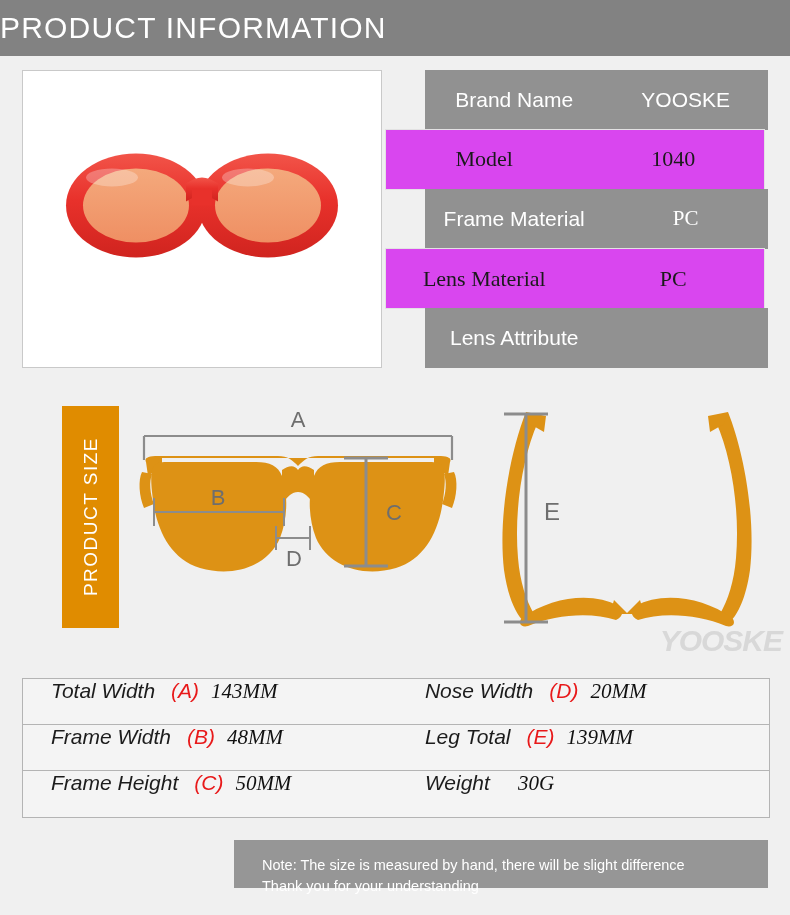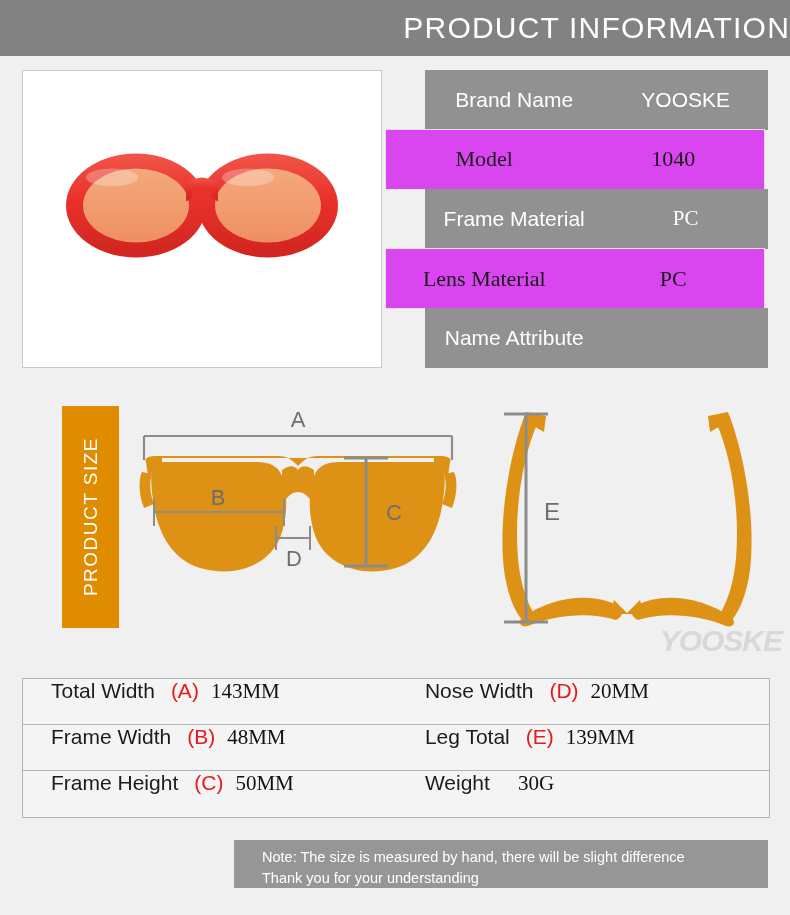--- a/index.html
+++ b/index.html
@@ -12,21 +12,21 @@
     position: relative;
   }
 
   
   .header {
     width: 790px;
     height: 56px;
     background: #828282;
     display: flex;
     align-items: center;
-    justify-content: flex-end;
+    justify-content: flex-start;
   }
   .header-title {
     color: #ffffff;
     font-size: 30px;
     letter-spacing: 1.2px;
     font-weight: 400;
   }
 
   
   .top-section {
@@ -149,20 +149,21 @@
     margin: 10px 20px 0 22px;
     width: 748px;
     border: 1px solid #b4b4b4;
     background: #f4f4f4;
   }
   .dim-row {
     display: flex;
     align-items: flex-start;
     height: 46px;
     border-bottom: 1px solid #b4b4b4;
+    font-style: italic;
   }
   .dim-row:last-child { border-bottom: none; }
   .dim-cell {
     display: flex;
     align-items: baseline;
     height: 100%;
   }
   .dim-cell.left  { flex: 0 0 52%; padding-left: 28px; }
   .dim-cell.right { flex: 1; padding-left: 14px; }
   .dim-name {
@@ -185,21 +186,21 @@
   .note-banner {
     position: absolute;
     left: 234px;
     top: 840px;
     width: 534px;
     height: 48px;
     background: #969696;
     color: #ffffff;
     font-size: 14.5px;
     line-height: 1.45;
-    padding: 7px 0 0 28px;
+    padding: 15px 0 0 28px;
   }
   .note-line { display: block; }
 </style>
 </head>
 <body>
 
 <div class="header">
   <div class="header-title">PRODUCT INFORMATION</div>
 </div>
 
@@ -252,21 +253,21 @@
     </div>
     <div class="spec-row gray">
       <div class="spec-label">Frame Material</div>
       <div class="spec-value serif-val">PC</div>
     </div>
     <div class="spec-row light">
       <div class="spec-label">Lens Material</div>
       <div class="spec-value">PC</div>
     </div>
     <div class="spec-row gray">
-      <div class="spec-label">Name Attribute</div>
+      <div class="spec-label">Lens Attribute</div>
     </div>
   </div>
 </div>
 
 <div class="size-section">
 
   <div class="product-size-bar">
     <span>PRODUCT SIZE</span>
   </div>
 

